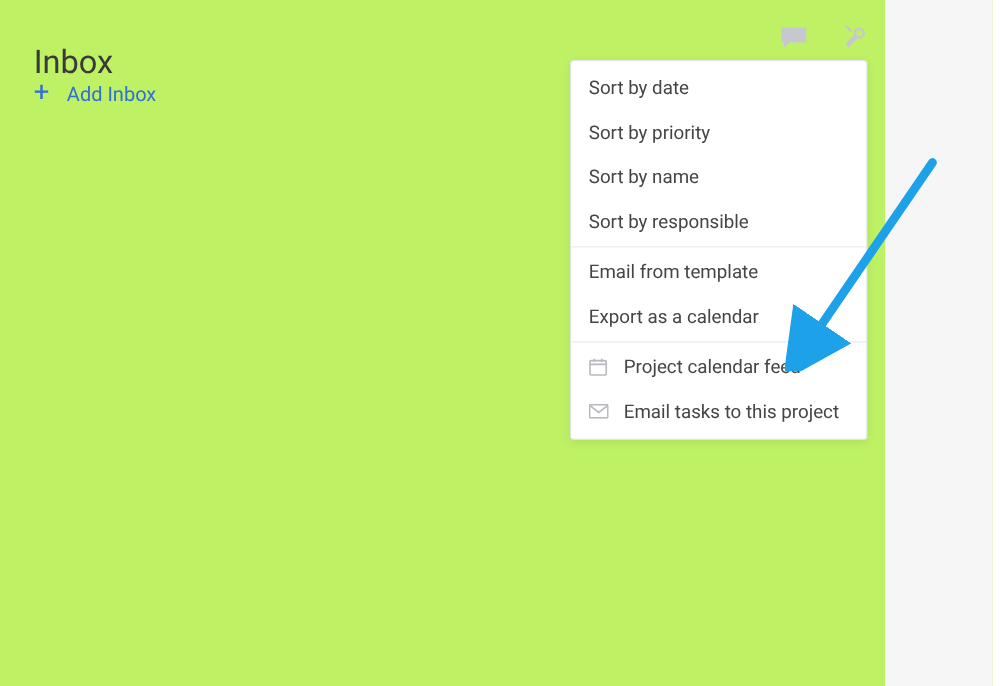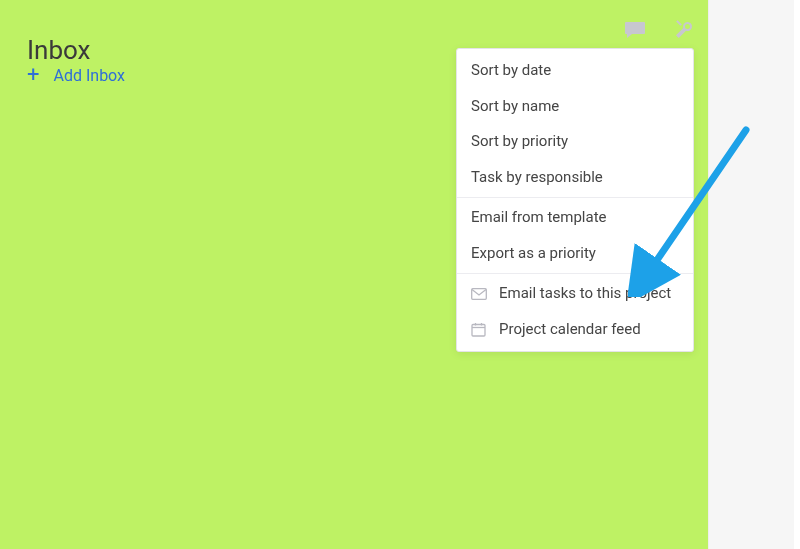--- a/index.html
+++ b/index.html
@@ -134,59 +134,59 @@
     </span>
   </div>
 
   <div class="dropdown">
     <div class="item no-icon">
 
       <span>Sort by date</span>
     </div>
     <div class="item no-icon">
 
+      <span>Sort by priority</span>
+    </div>
+    <div class="item no-icon">
+
       <span>Sort by name</span>
     </div>
     <div class="item no-icon">
 
-      <span>Sort by priority</span>
-    </div>
-    <div class="item no-icon">
-
-      <span>Task by responsible</span>
+      <span>Sort by responsible</span>
     </div>
     <div class="sep"></div>
     <div class="item no-icon">
 
       <span>Email from template</span>
     </div>
     <div class="item no-icon">
 
-      <span>Export as a priority</span>
+      <span>Export as a calendar</span>
     </div>
     <div class="sep"></div>
-    <div class="item">
-      <span class="item-icon">
-        <svg width="16" height="12" viewBox="0 0 16 12" fill="none" stroke="currentColor" stroke-width="1.3">
-          <rect x="0.7" y="0.7" width="14.6" height="10.6" rx="1"></rect>
-          <path d="M1 1.5 8 7l7-5.5"></path>
-        </svg>
-      </span>
-      <span>Email tasks to this project</span>
-    </div>
     <div class="item">
       <span class="item-icon">
         <svg width="15" height="15" viewBox="0 0 15 15" fill="none" stroke="currentColor" stroke-width="1.3">
           <rect x="1" y="2.5" width="13" height="11.5" rx="1"></rect>
           <line x1="1" y1="5.5" x2="14" y2="5.5"></line>
           <line x1="4.5" y1="1" x2="4.5" y2="3.5"></line>
           <line x1="10.5" y1="1" x2="10.5" y2="3.5"></line>
         </svg>
       </span>
       <span>Project calendar feed</span>
+    </div>
+    <div class="item">
+      <span class="item-icon">
+        <svg width="16" height="12" viewBox="0 0 16 12" fill="none" stroke="currentColor" stroke-width="1.3">
+          <rect x="0.7" y="0.7" width="14.6" height="10.6" rx="1"></rect>
+          <path d="M1 1.5 8 7l7-5.5"></path>
+        </svg>
+      </span>
+      <span>Email tasks to this project</span>
     </div>
   </div>
 
   <svg class="arrow" width="130" height="175" viewBox="0 0 130 175">
     <defs>
       <marker id="ah" markerWidth="8" markerHeight="8" refX="4" refY="4" orient="auto">
         <path d="M0 0 L8 4 L0 8 Z" fill="#1da1e8"></path>
       </marker>
     </defs>
     <line x1="118" y1="8" x2="14" y2="160" stroke="#1da1e8" stroke-width="7" stroke-linecap="round" marker-end="url(#ah)"></line>

